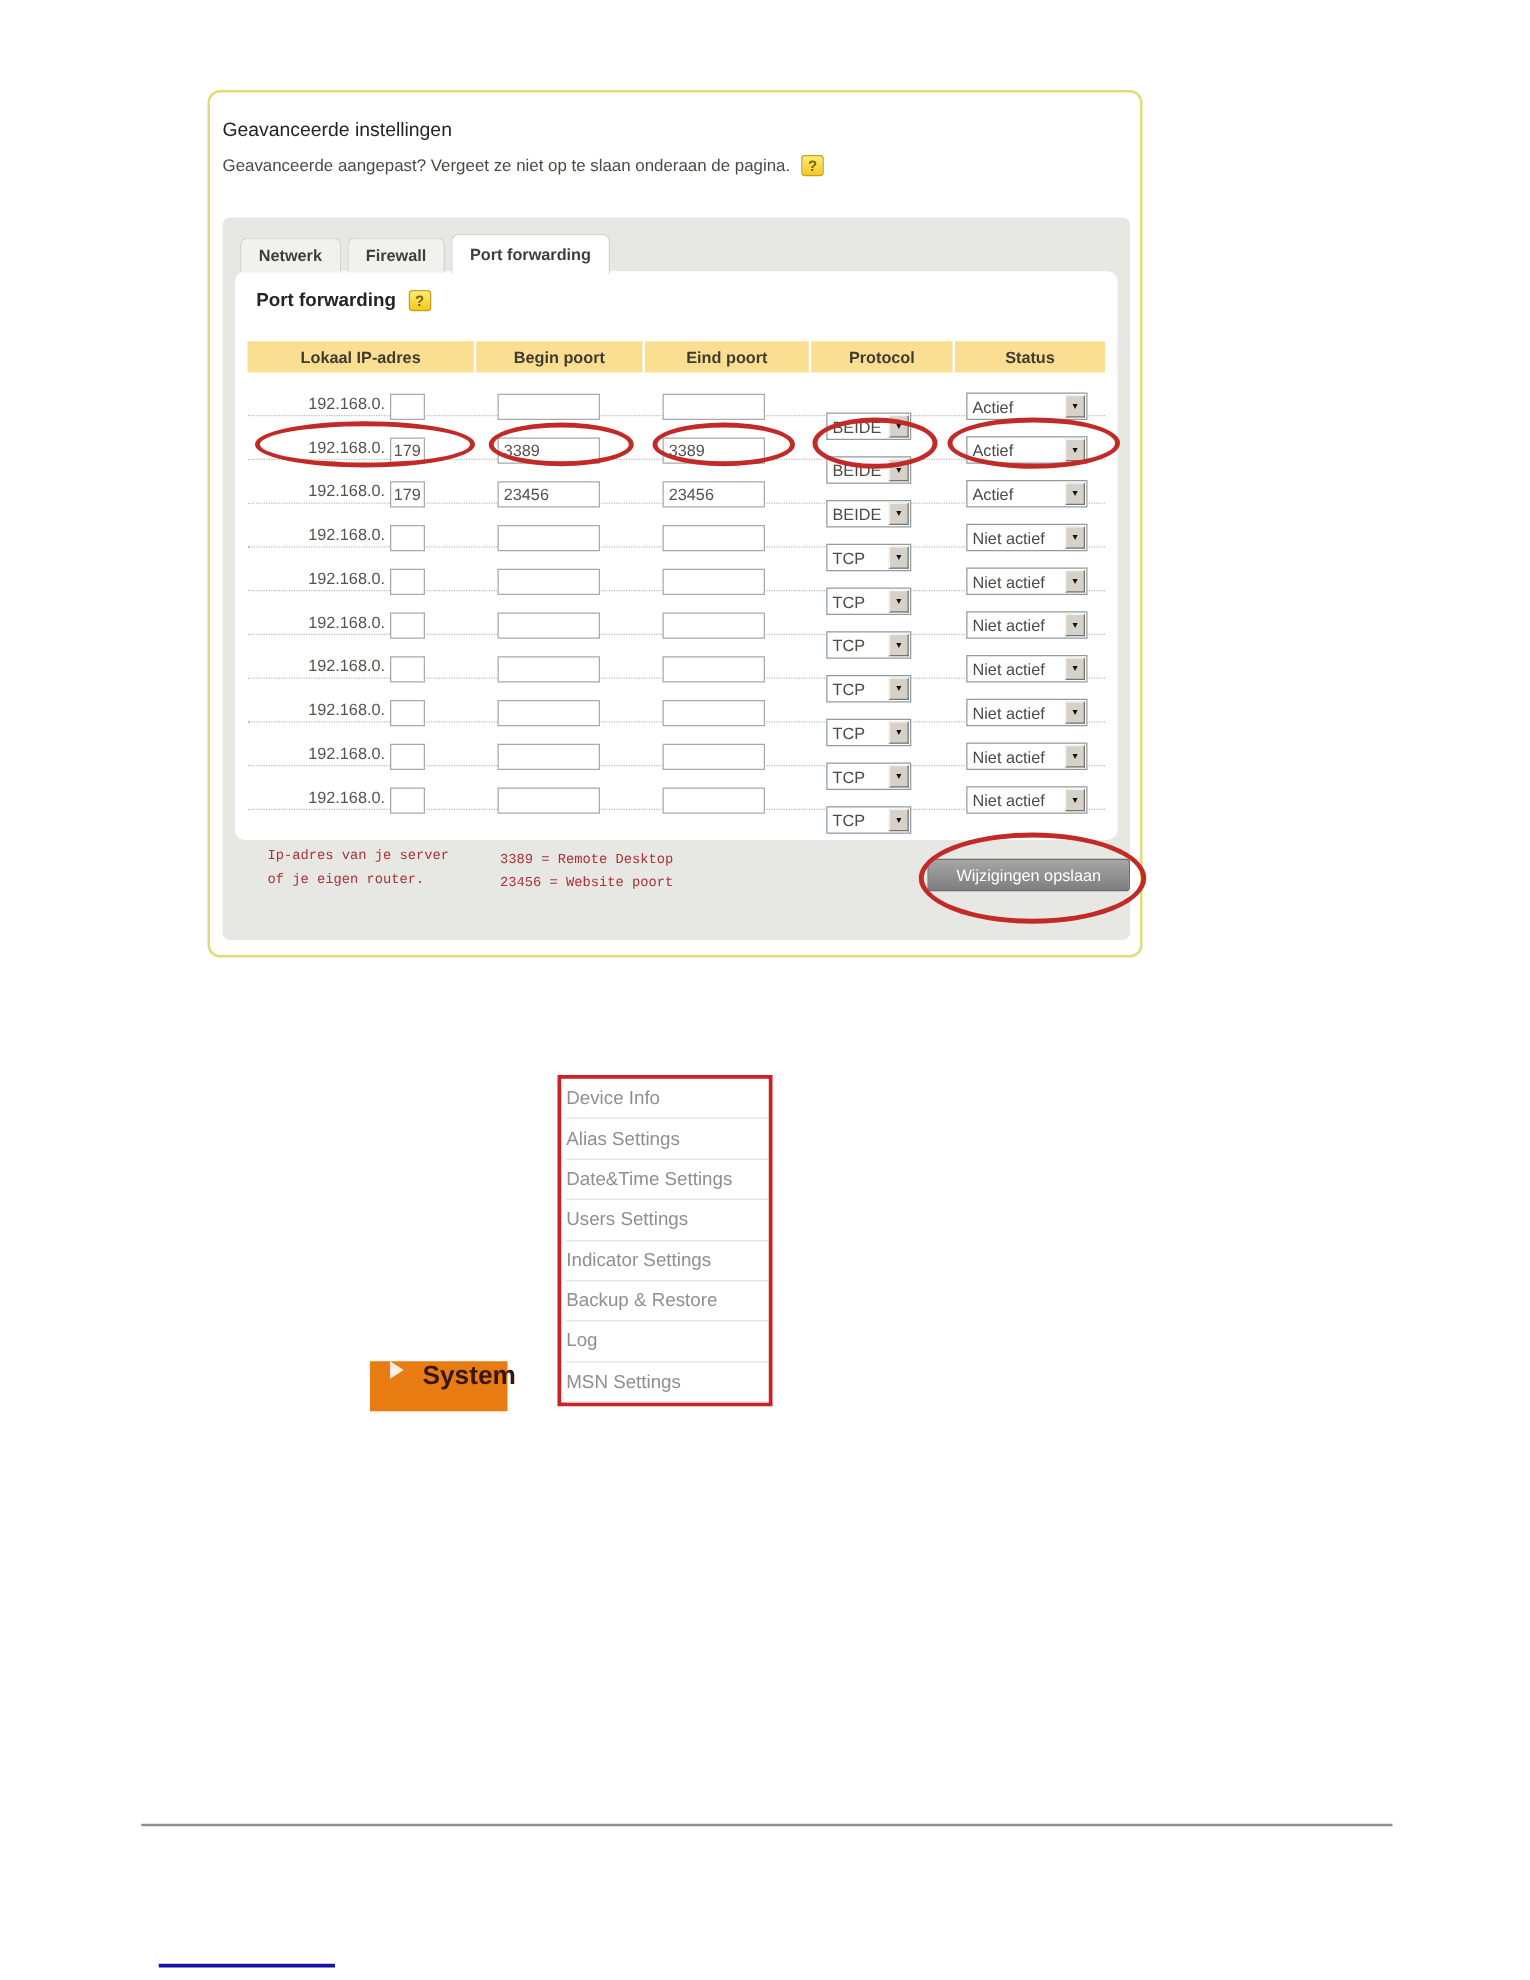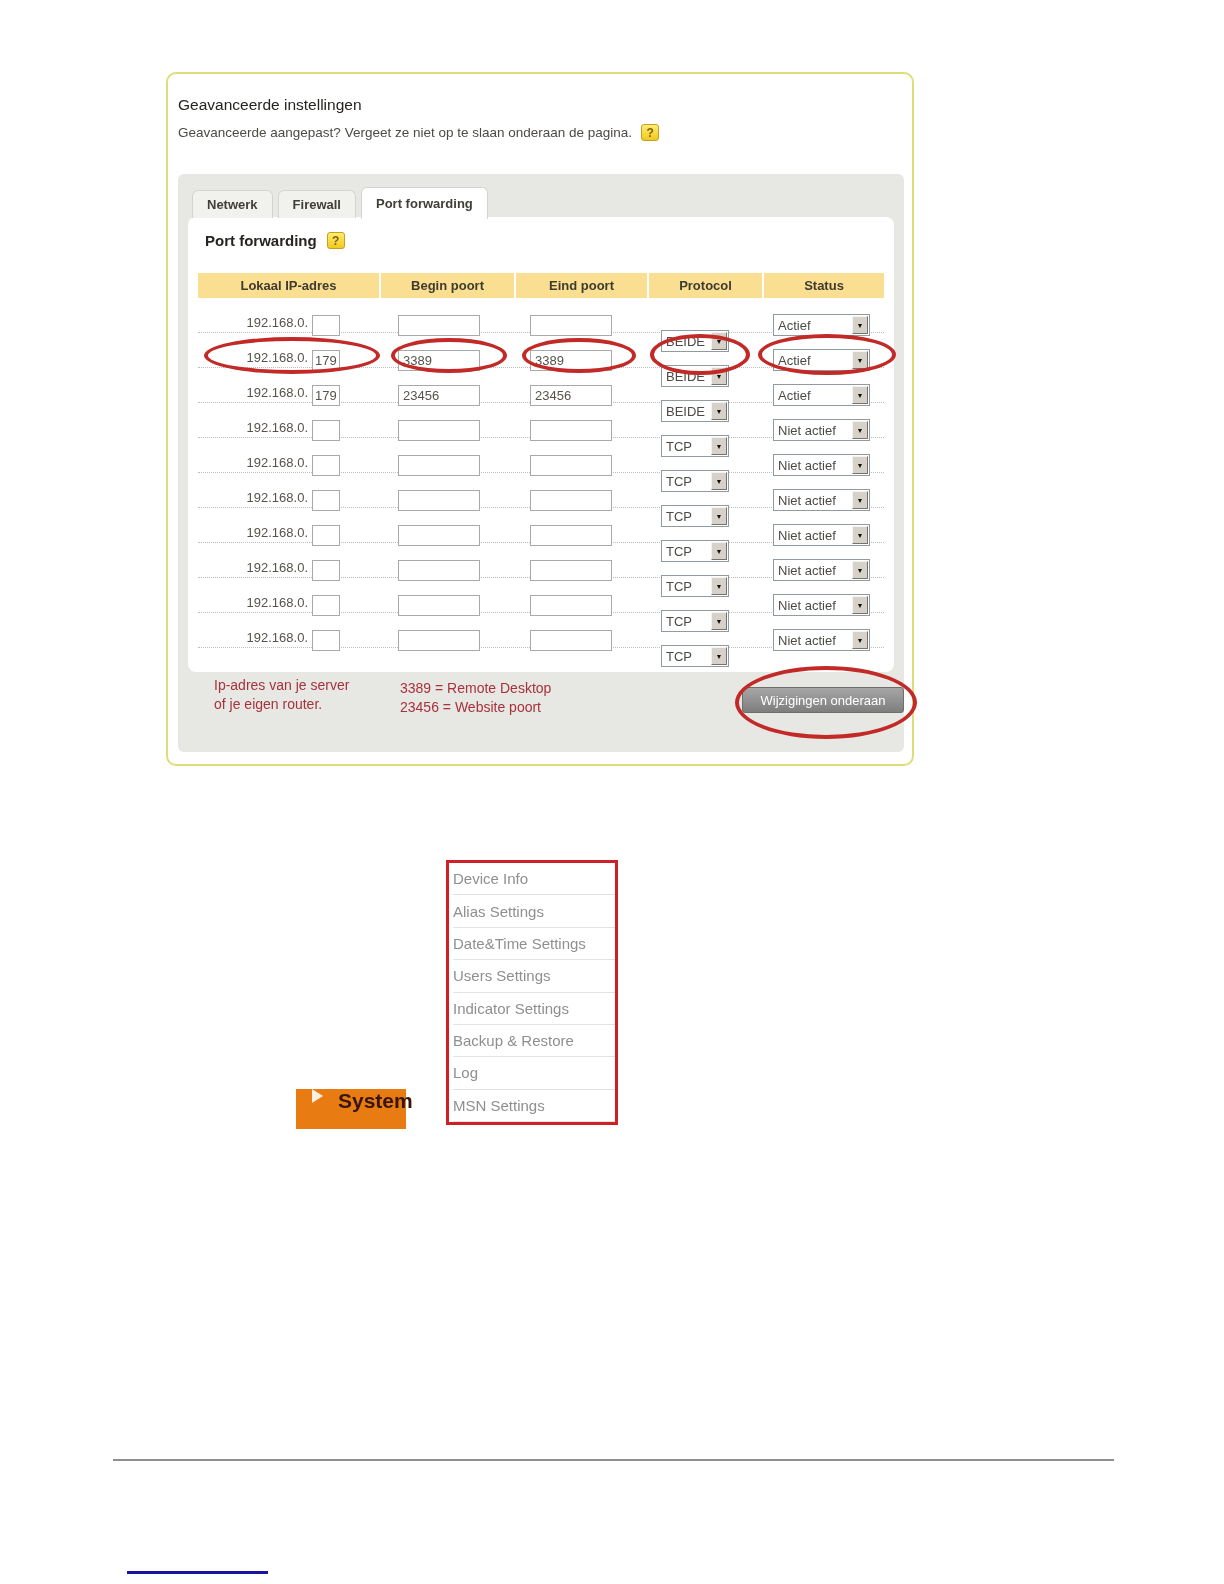--- a/index.html
+++ b/index.html
@@ -98,21 +98,21 @@
   .proto-select { width:68px; }
   .status-select { width:97px; }
   .sel-btn {
     width:16px; height:18px; margin-right:1px; flex:0 0 16px;
     background:#d6d2c9;
     border:1px solid; border-color:#f5f3ef #75736c #75736c #f5f3ef;
     font-size:7px; color:#101010;
     display:flex; align-items:center; justify-content:center;
   }
 
-  .note { position:absolute; color:var(--note-text-red,#a8323c); font-size:14px; line-height:19px; }
+  .note { position:absolute; color:var(--note-text-red,#a8323c); font-size:11px; line-height:19px;font-family:Liberation Mono, monospace; }
   .note-server { left:36px; top:502px; }
   .note-ports  { left:222px; top:505px; }
   .save-btn {
     position:absolute; left:564px; top:513px; width:162px; height:26px;
     background:linear-gradient(#a6a6a6,#7e7e7e);
     color:#ffffff; font-family:inherit; font-size:13px;
     border:1px solid #6d6d6d; border-radius:3px; cursor:pointer;
   }
 
   
@@ -442,21 +442,21 @@
       </div>
 
       <div class="note note-server">
         <div>Ip-adres van je server</div>
         <div>of je eigen router.</div>
       </div>
       <div class="note note-ports">
         <div>3389 = Remote Desktop</div>
         <div>23456 = Website poort</div>
       </div>
-      <button class="save-btn">Wijzigingen onderaan</button>
+      <button class="save-btn">Wijzigingen opslaan</button>
     </div>
   </section>
 
   <div class="circ c1"></div>
   <div class="circ c2"></div>
   <div class="circ c3"></div>
   <div class="circ c4"></div>
   <div class="circ c5"></div>
   <div class="circ c6"></div>
 

